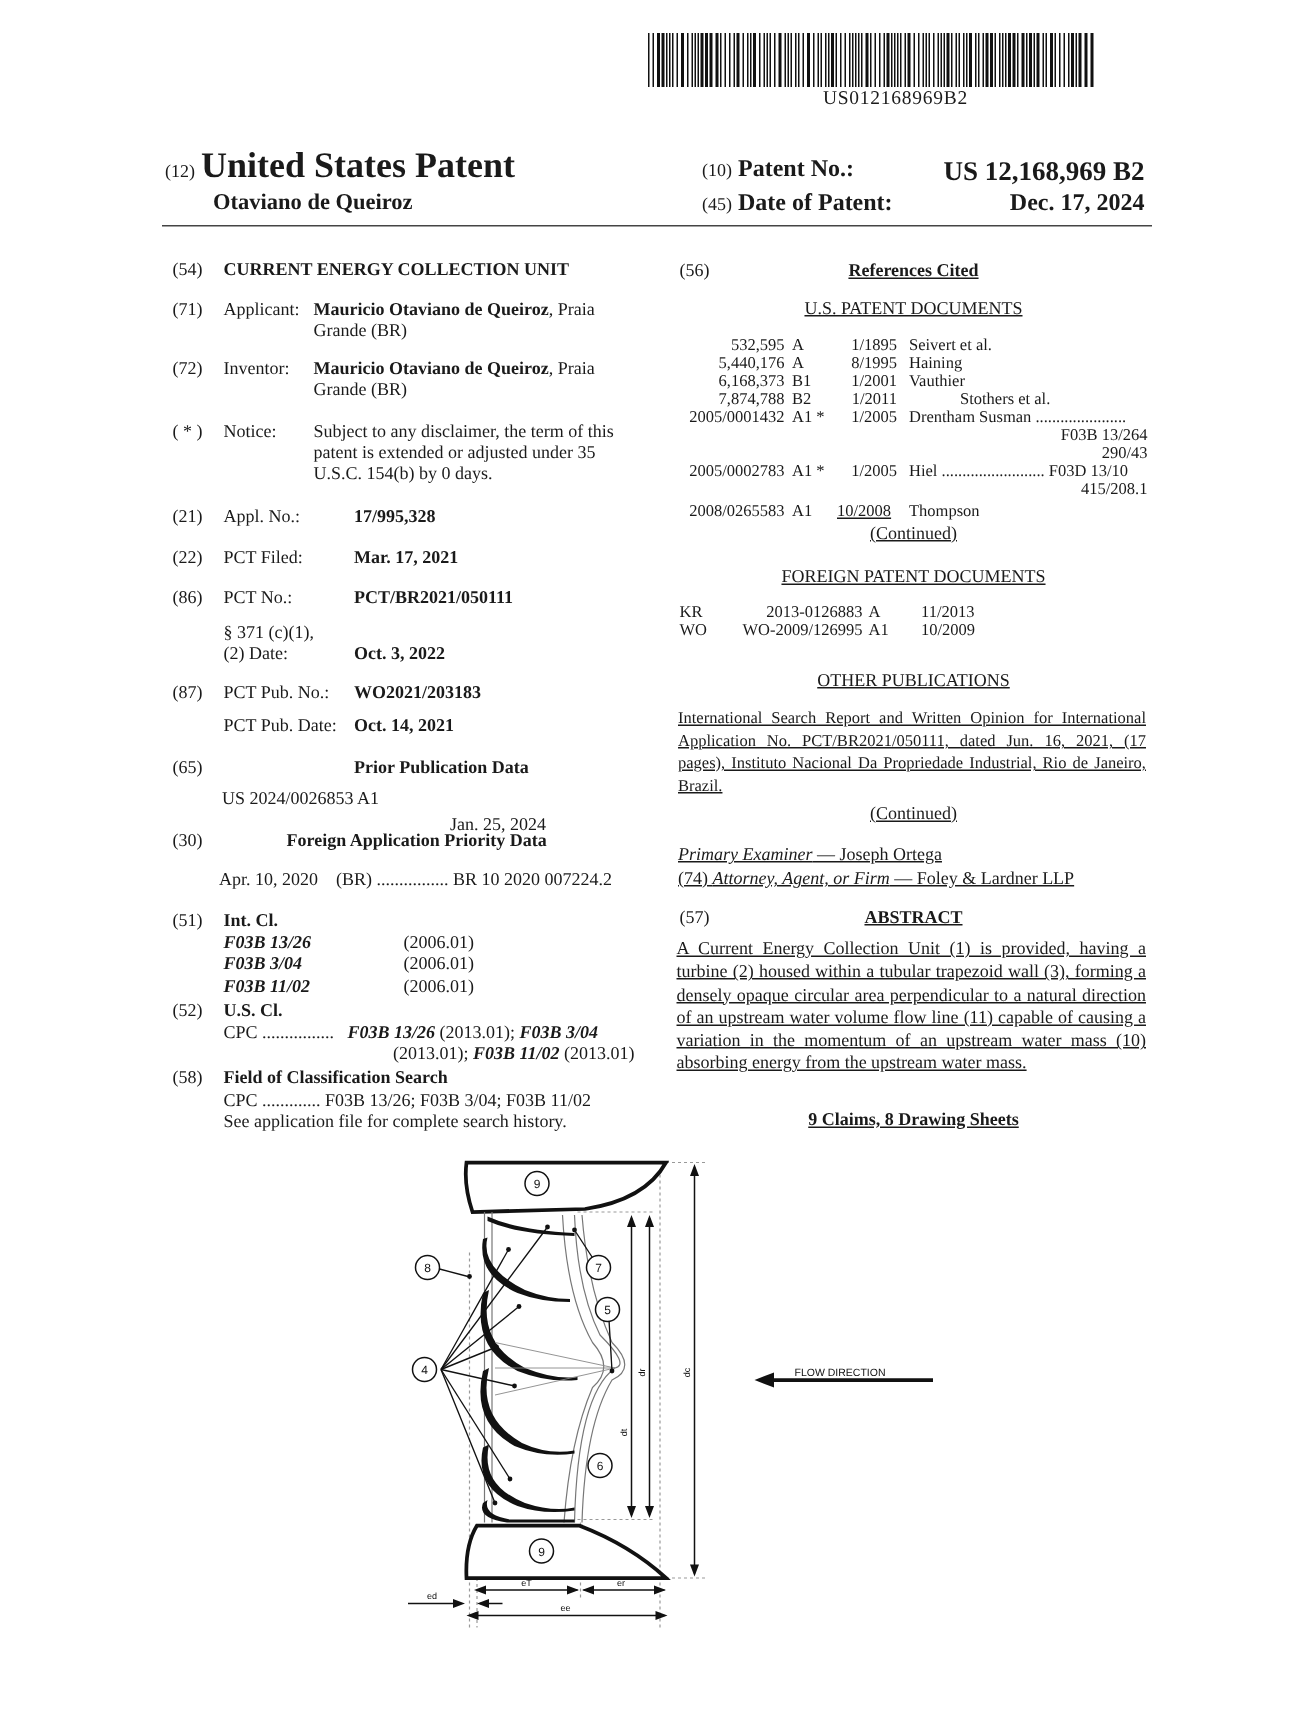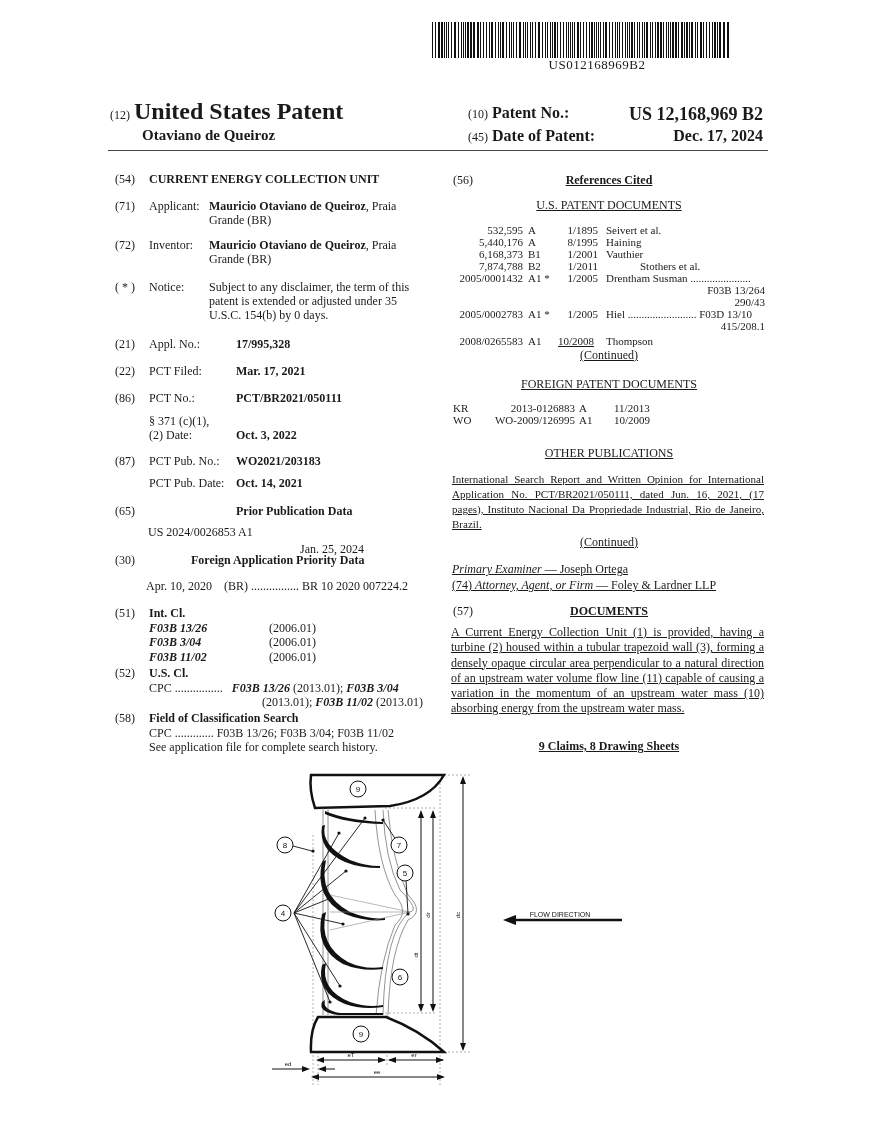--- a/index.html
+++ b/index.html
@@ -341,21 +341,21 @@
 
 <div class="field" style="left:452px; top:562px; width:320px; white-space:nowrap;">
   <span class="i">Primary Examiner</span><span> — Joseph Ortega</span>
 </div>
 <div class="field" style="left:452px; top:578px; width:320px; white-space:nowrap;">
   <span>(74)</span> <span class="i">Attorney, Agent, or Firm</span><span> — Foley &amp; Lardner LLP</span>
 </div>
 
 <div class="field" style="left:453px; top:604px; width:312px;">
   <span class="num">(57)</span>
-  <div class="center b" style="width:312px;">DOCUMENTS</div>
+  <div class="center b" style="width:312px;">ABSTRACT</div>
 </div>
 <div class="field just" style="left:451px; top:625px; width:313px; font-size:12px; line-height:15.3px;">A Current Energy Collection Unit (1) is provided, having a turbine (2) housed within a tubular trapezoid wall (3), forming a densely opaque circular area perpendicular to a natural direction of an upstream water volume flow line (11) capable of causing a variation in the momentum of an upstream water mass (10) absorbing energy from the upstream water mass.</div>
 <div class="field center b" style="left:453px; top:739px; width:312px;">9 Claims, 8 Drawing Sheets</div>
 
 <svg class="abs" style="left:0; top:760px;" width="873" height="386" viewBox="0 760 873 386">
   <g fill="none" stroke="#999" stroke-width="0.8" stroke-dasharray="2,2">
     <line x1="313" y1="835" x2="313" y2="1085"></line>
     <line x1="440" y1="775" x2="440" y2="1085"></line>
     <line x1="440" y1="775" x2="470" y2="775"></line>
     <line x1="440" y1="1052" x2="470" y2="1052"></line>

